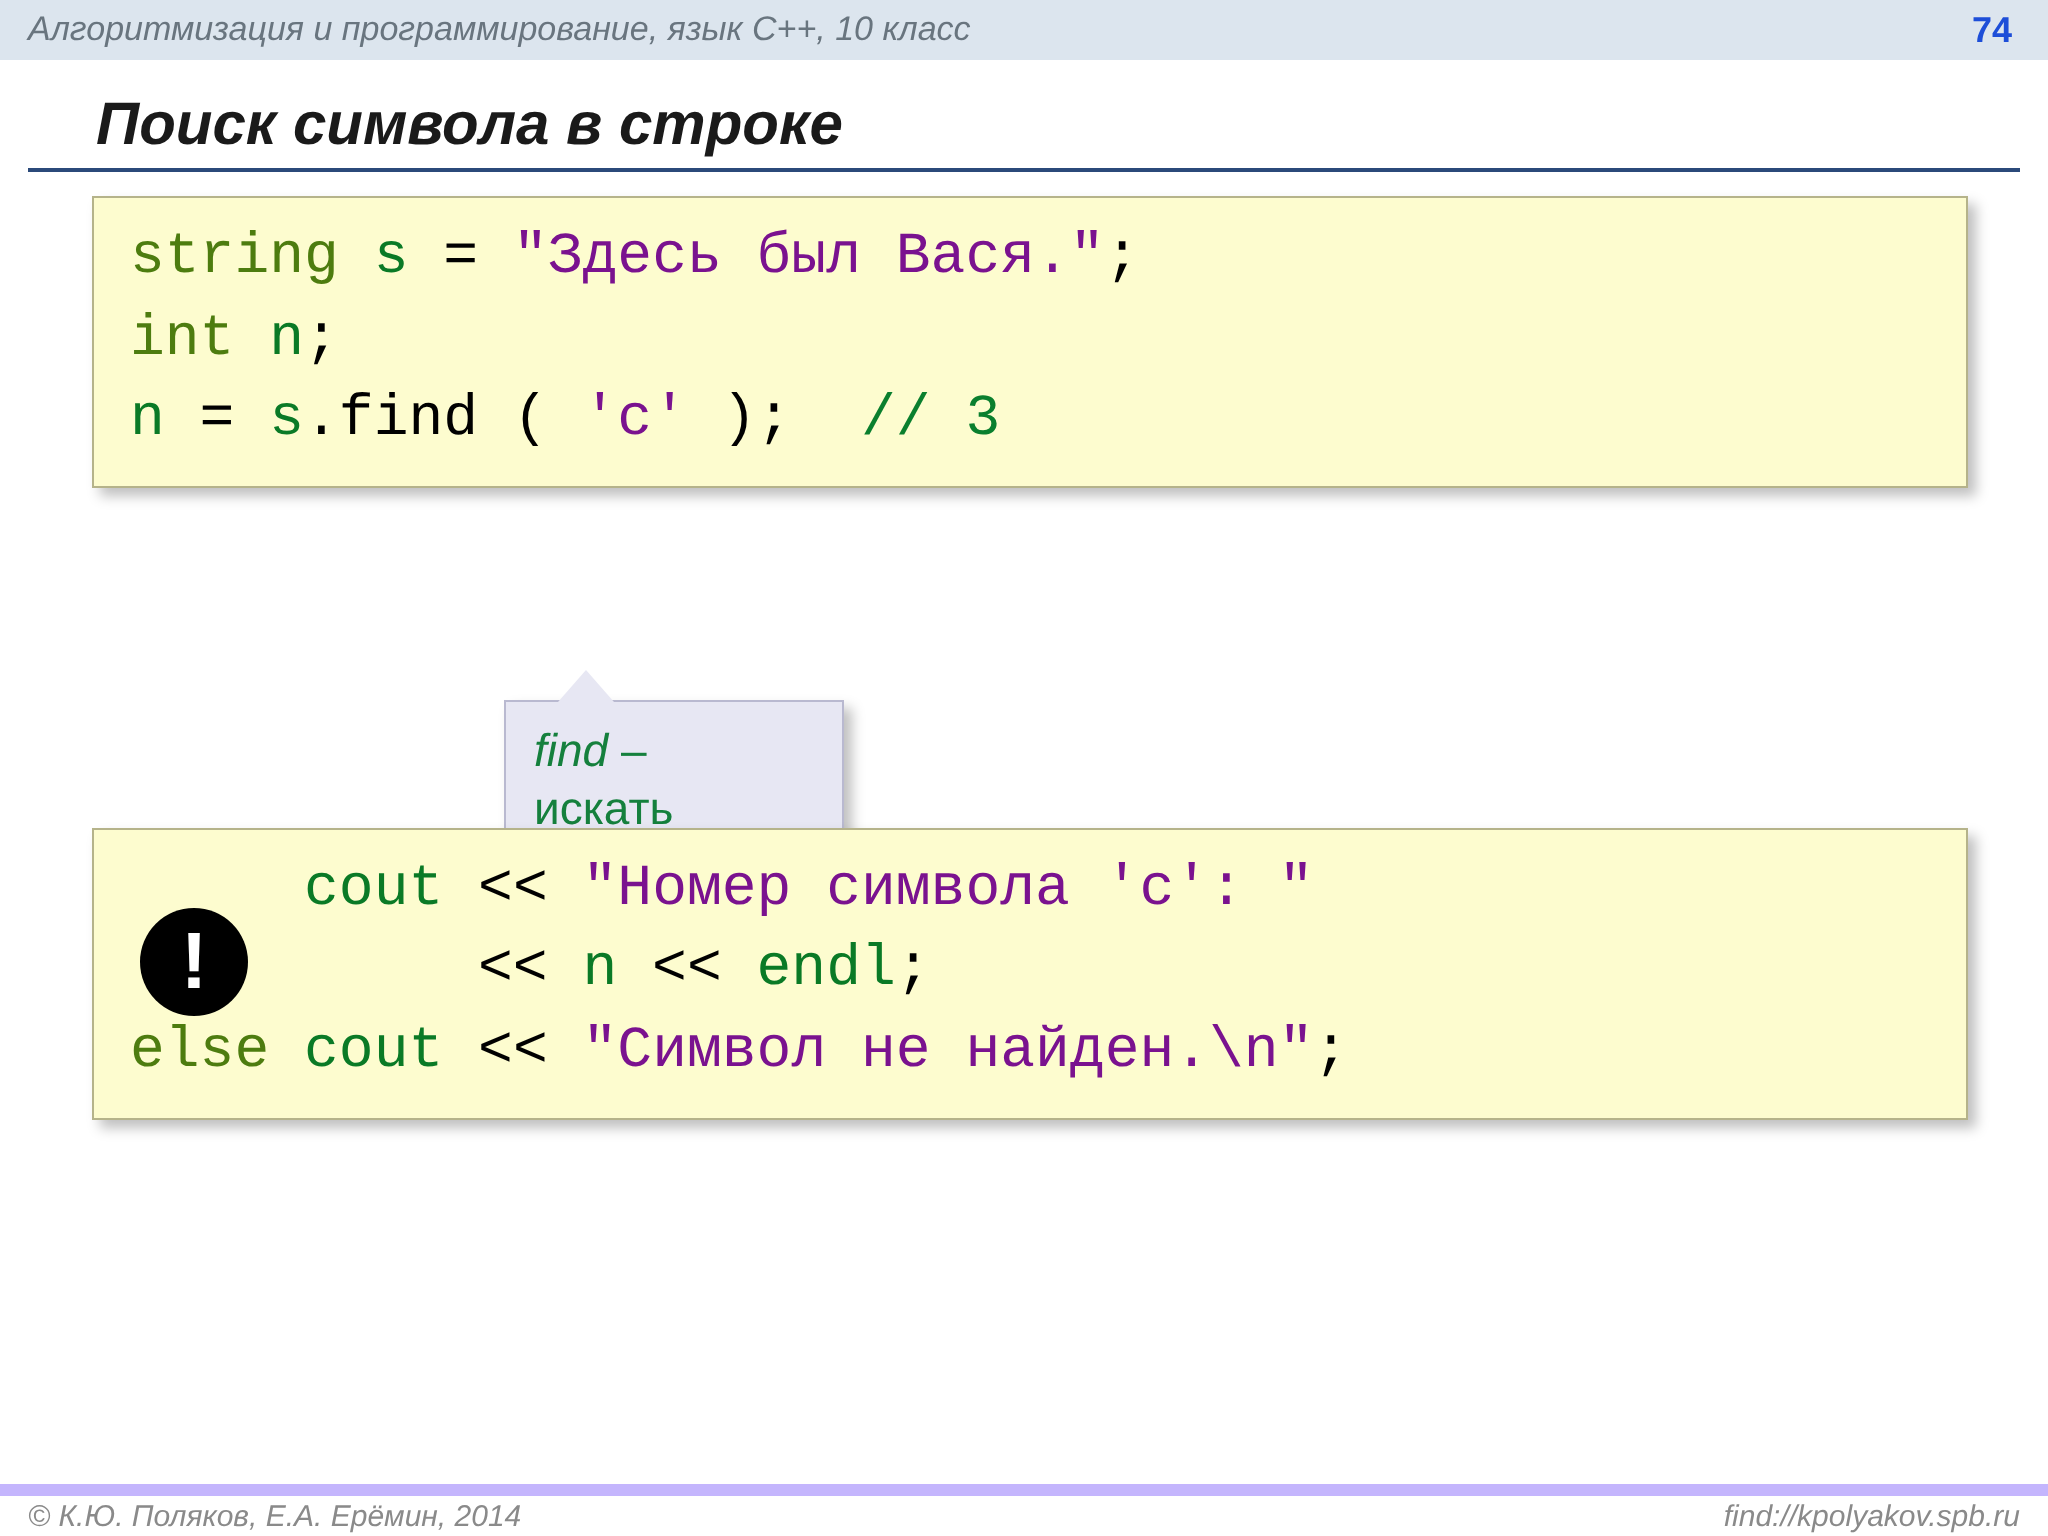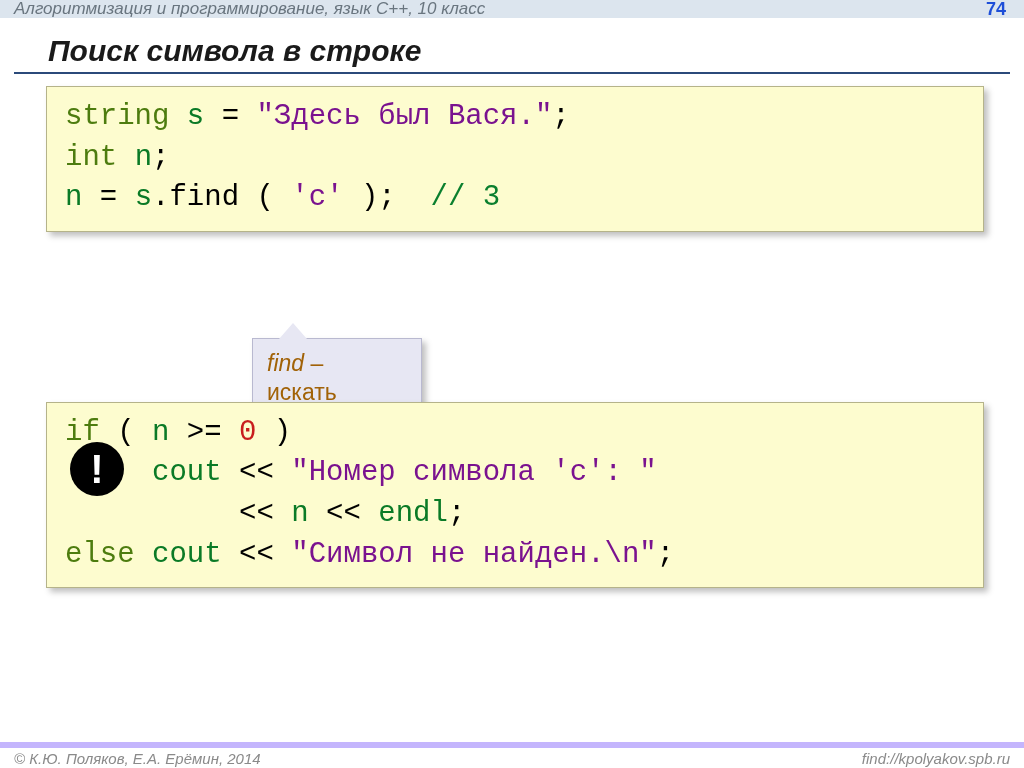--- a/index.html
+++ b/index.html
@@ -4,21 +4,21 @@
 <style>
   * { box-sizing: border-box; margin: 0; padding: 0; }
   html, body { width: 1024px; height: 768px; }
   body {
     font-family: Arial, Helvetica, sans-serif;
     background: #fff;
     position: relative;
   }
   .header {
     background: #dce5ee;
-    height: 18px;
+    height: 30px;
     display: flex;
     align-items: center;
     justify-content: space-between;
     padding: 0 18px 0 14px;
     color: #69757f;
   }
   .header-title { font-size: 17px; font-style: italic; }
   .page-num { font-size: 18px; font-weight: bold; color: #1d4ed8; }
   .slide-title {
     font-size: 30px;
@@ -51,21 +51,21 @@
   .tooltip {
     position: absolute;
     left: 252px;
     top: 252px;
     width: 170px;
     background: #e7e7f3;
     border: 1px solid #b9b9d0;
     box-shadow: 4px 4px 6px rgba(0,0,0,0.25);
     padding: 10px 14px 12px 14px;
     font-size: 23px;
-    color: #a16207;
+    color: #15803d;
     line-height: 1.25;
   }
   .tooltip::before {
     content: "";
     position: absolute;
     top: -16px;
     left: 26px;
     border-left: 14px solid transparent;
     border-right: 14px solid transparent;
     border-bottom: 16px solid #e7e7f3;
@@ -137,21 +137,20 @@
     <span class="fi">find</span><span> –</span><br>
     <span>искать</span>
   </div>
 
   <div class="warn-bar">
     <div class="warn-circle">!</div>
     <div class="warn-box"><span>  Вернёт </span><span class="neg">-1</span><span>, если не нашли!</span></div>
   </div>
 
   <div class="code-box cb2" style="margin-top:170px">
-    <div class="line"><span class="kw-blue">if</span><span> ( </span><span class="var-green">n</span><span> &gt;= </span><span class="num-red">0</span><span> ) </span></div>
     <div class="line"><span>     </span><span class="var-green">cout</span><span> &lt;&lt; </span><span class="str-purple">"Номер символа 'c': "</span></div>
     <div class="line"><span>          </span><span>&lt;&lt; </span><span class="var-green">n</span><span> &lt;&lt; </span><span class="var-green">endl</span><span>;</span></div>
     <div class="line"><span class="kw-blue">else</span><span> </span><span class="var-green">cout</span><span> &lt;&lt; </span><span class="str-purple">"Символ не найден.\n"</span><span>;</span></div>
   </div>
 
 </div>
 
 <div class="footer">
   <span>© К.Ю. Поляков, Е.А. Ерёмин, 2014</span>
   <span>find://kpolyakov.spb.ru</span>

